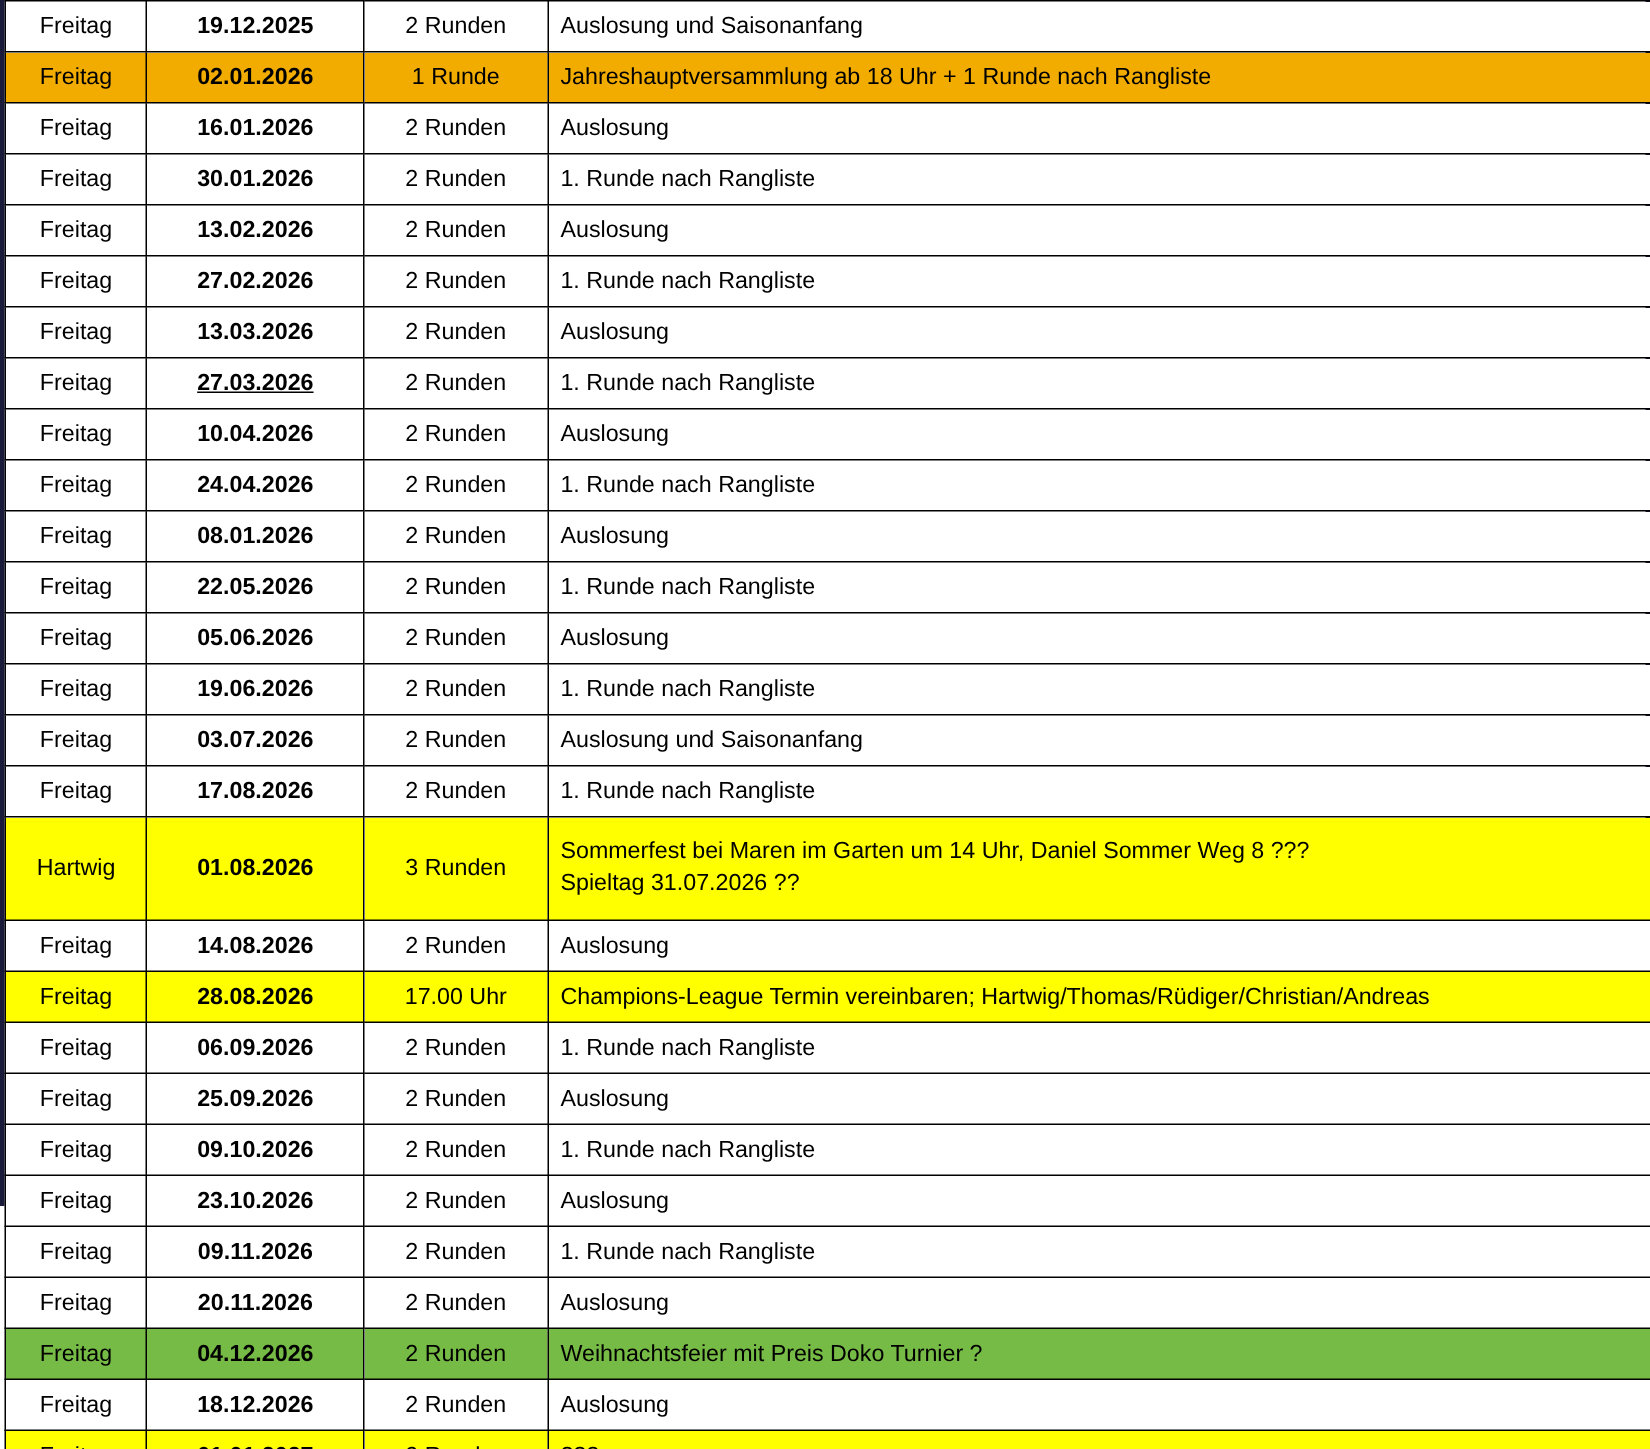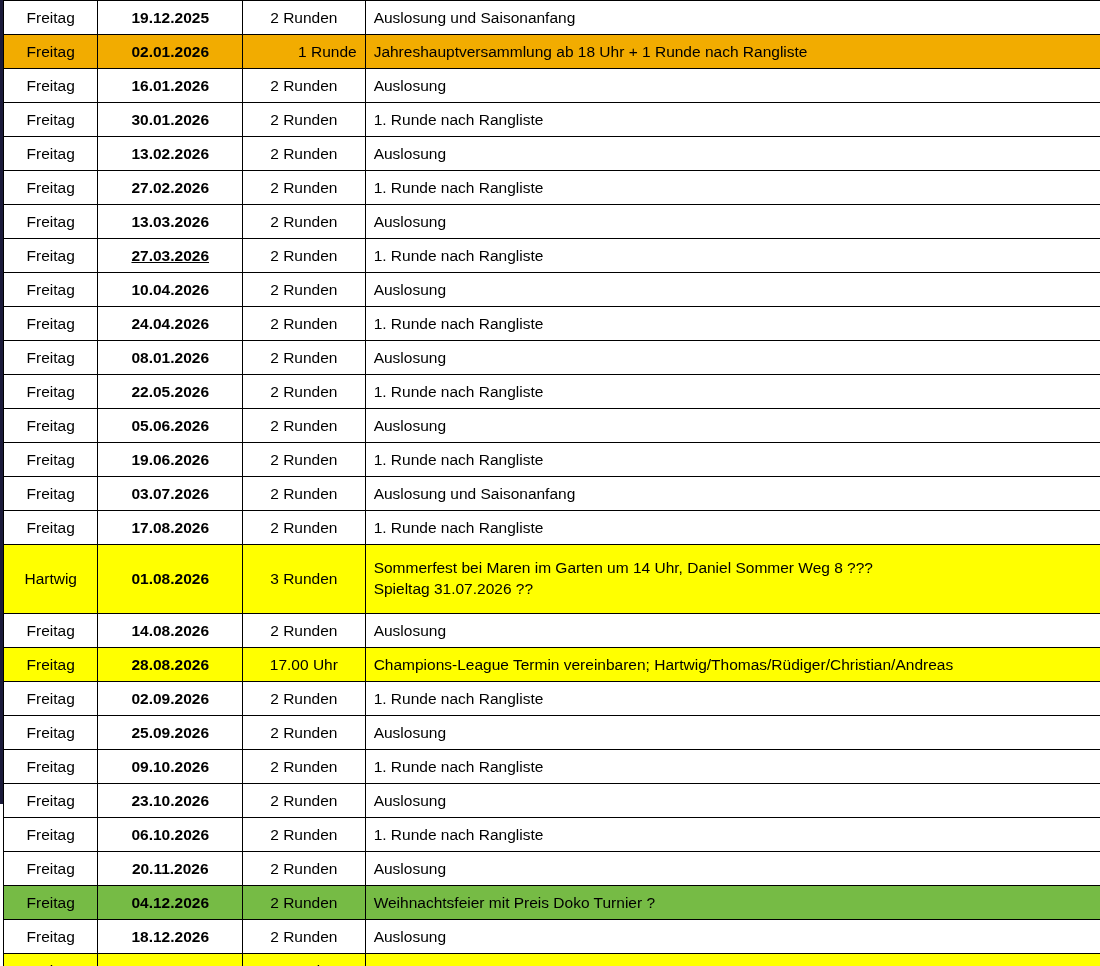--- a/index.html
+++ b/index.html
@@ -79,21 +79,21 @@
     <tbody>
         <tr>
           <td class="day" style="background: rgb(255, 255, 255);">Freitag</td>
           <td class="date" style="background: rgb(255, 255, 255);">19.12.2025</td>
           <td class="rounds" style="background: rgb(255, 255, 255);">2 Runden</td>
           <td class="note" style="background: rgb(255, 255, 255);">Auslosung  und Saisonanfang</td>
         </tr>
         <tr>
           <td class="day" style="background: rgb(242, 172, 0);">Freitag</td>
           <td class="date" style="background: rgb(242, 172, 0);">02.01.2026</td>
-          <td class="rounds" style="background: rgb(242, 172, 0); text-align: right;">1 Runde</td>
+          <td class="rounds" style="background: rgb(242, 172, 0);">1 Runde</td>
           <td class="note" style="background: rgb(242, 172, 0);">Jahreshauptversammlung ab 18 Uhr + 1 Runde nach Rangliste</td>
         </tr>
         <tr>
           <td class="day" style="background: rgb(255, 255, 255);">Freitag</td>
           <td class="date" style="background: rgb(255, 255, 255);">16.01.2026</td>
           <td class="rounds" style="background: rgb(255, 255, 255);">2 Runden</td>
           <td class="note" style="background: rgb(255, 255, 255);">Auslosung</td>
         </tr>
         <tr>
           <td class="day" style="background: rgb(255, 255, 255);">Freitag</td>
@@ -186,21 +186,21 @@
           <td class="note" style="background: rgb(255, 255, 255);">Auslosung</td>
         </tr>
         <tr>
           <td class="day" style="background: rgb(255, 255, 0);">Freitag</td>
           <td class="date" style="background: rgb(255, 255, 0);">28.08.2026</td>
           <td class="rounds" style="background: rgb(255, 255, 0);">17.00 Uhr</td>
           <td class="note" style="background: rgb(255, 255, 0);">Champions-League Termin vereinbaren; Hartwig/Thomas/Rüdiger/Christian/Andreas</td>
         </tr>
         <tr>
           <td class="day" style="background: rgb(255, 255, 255);">Freitag</td>
-          <td class="date" style="background: rgb(255, 255, 255);">02.09.2026</td>
+          <td class="date" style="background: rgb(255, 255, 255);">06.09.2026</td>
           <td class="rounds" style="background: rgb(255, 255, 255);">2 Runden</td>
           <td class="note" style="background: rgb(255, 255, 255);">1. Runde nach Rangliste</td>
         </tr>
         <tr>
           <td class="day" style="background: rgb(255, 255, 255);">Freitag</td>
           <td class="date" style="background: rgb(255, 255, 255);">25.09.2026</td>
           <td class="rounds" style="background: rgb(255, 255, 255);">2 Runden</td>
           <td class="note" style="background: rgb(255, 255, 255);">Auslosung</td>
         </tr>
         <tr>
@@ -210,21 +210,21 @@
           <td class="note" style="background: rgb(255, 255, 255);">1. Runde nach Rangliste</td>
         </tr>
         <tr>
           <td class="day" style="background: rgb(255, 255, 255);">Freitag</td>
           <td class="date" style="background: rgb(255, 255, 255);">23.10.2026</td>
           <td class="rounds" style="background: rgb(255, 255, 255);">2 Runden</td>
           <td class="note" style="background: rgb(255, 255, 255);">Auslosung</td>
         </tr>
         <tr>
           <td class="day" style="background: rgb(255, 255, 255);">Freitag</td>
-          <td class="date" style="background: rgb(255, 255, 255);">06.10.2026</td>
+          <td class="date" style="background: rgb(255, 255, 255);">09.11.2026</td>
           <td class="rounds" style="background: rgb(255, 255, 255);">2 Runden</td>
           <td class="note" style="background: rgb(255, 255, 255);">1. Runde nach Rangliste</td>
         </tr>
         <tr>
           <td class="day" style="background: rgb(255, 255, 255);">Freitag</td>
           <td class="date" style="background: rgb(255, 255, 255);">20.11.2026</td>
           <td class="rounds" style="background: rgb(255, 255, 255);">2 Runden</td>
           <td class="note" style="background: rgb(255, 255, 255);">Auslosung</td>
         </tr>
         <tr>

